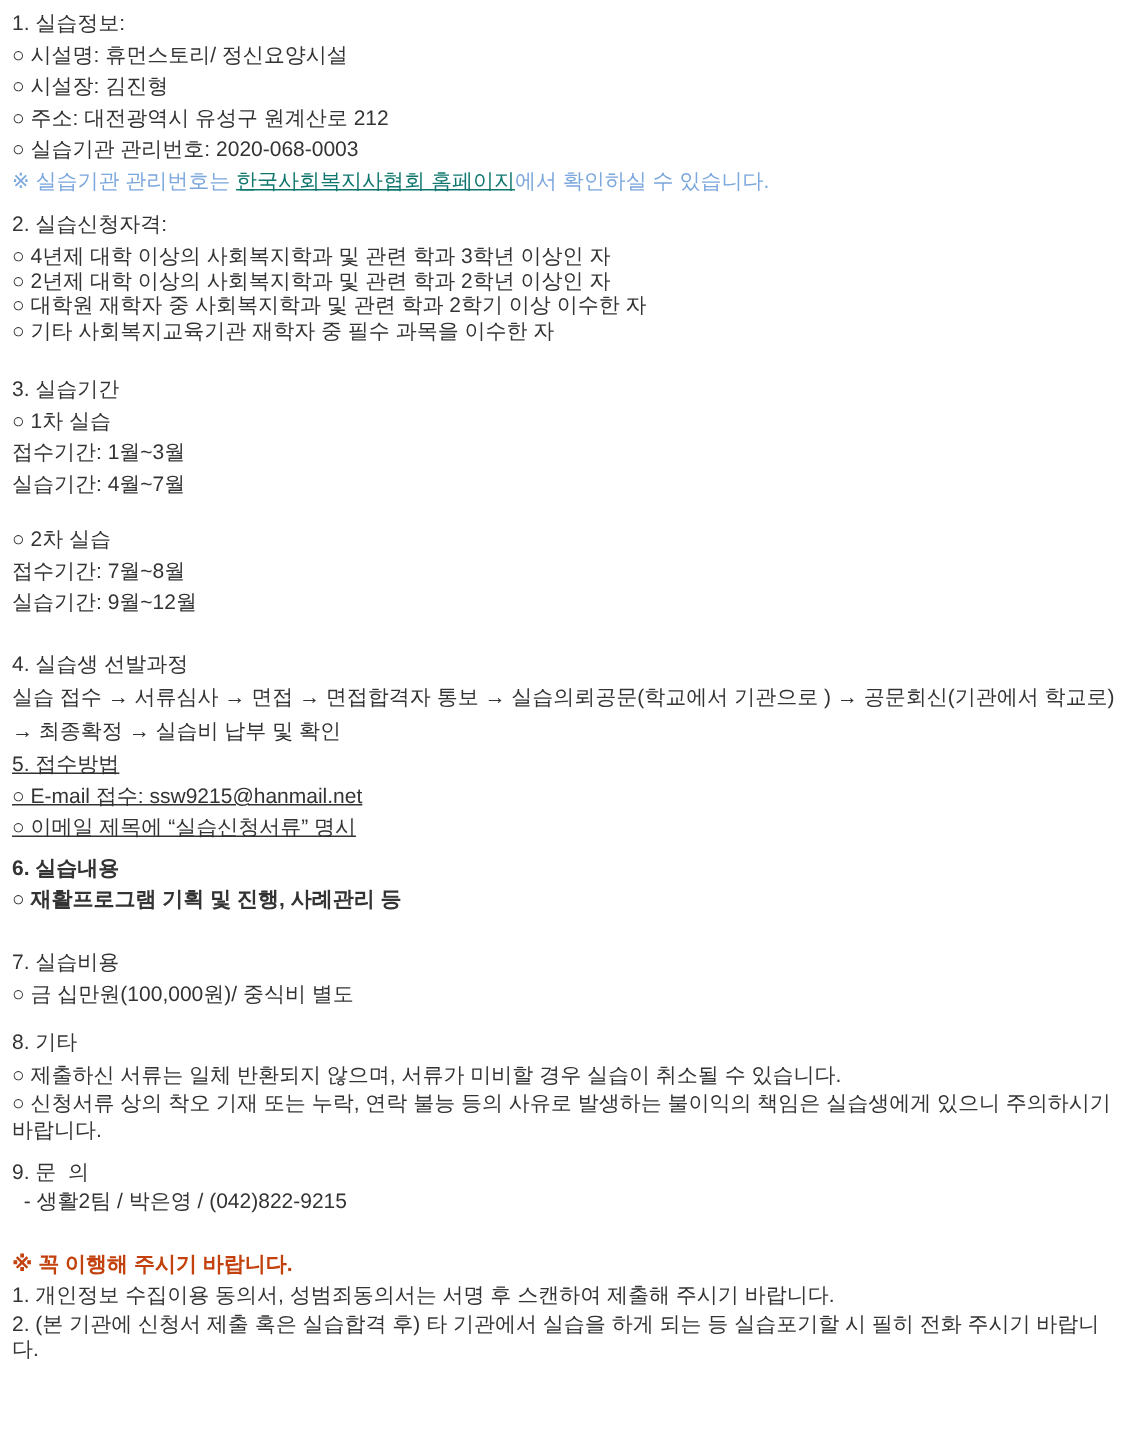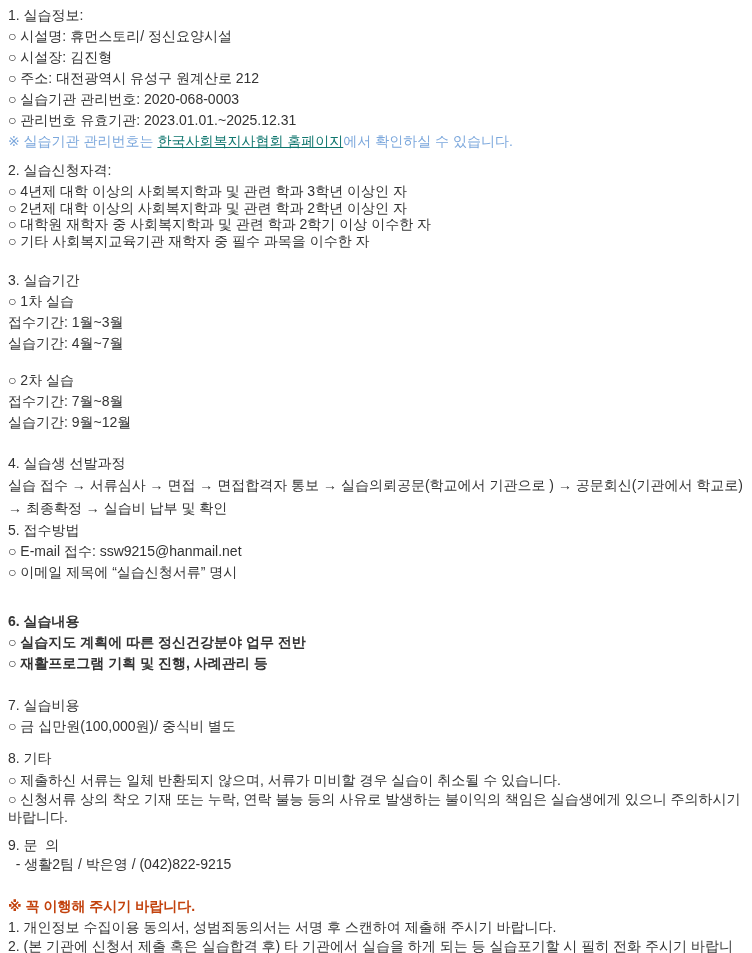--- a/index.html
+++ b/index.html
@@ -26,21 +26,21 @@
 
   .sec-qual     { margin-bottom: 21px; }
   .qual-list    { margin-top: 2px; }
   .qual-list .line { line-height: 16.5px; }
 
   .sec-period   { margin-bottom: 20px; }
   .round-gap    { height: 16px; }
 
   .sec-selection .process { line-height: 23px; }
 
-  .sec-apply    { margin-bottom: 28px; }
+  .sec-apply    { margin-bottom: 6px; text-decoration: underline; }
   .sec-content  { margin-bottom: 21px; font-weight: bold; }
   .sec-cost     { margin-bottom: 11px; }
 
   .sec-etc      { margin-bottom: 9px; }
   .etc-list     { margin-top: 2px; }
   .etc-list .line { line-height: 18.5px; }
 
   .sec-contact  { margin-bottom: 22px; }
   .sec-contact .line { line-height: 19px; }
 
@@ -51,21 +51,20 @@
 <body>
 
 <div class="doc">
 
   <section class="sec-info">
     <p class="line">1. 실습정보:</p>
     <p class="line">○ 시설명: 휴먼스토리/ 정신요양시설</p>
     <p class="line">○ 시설장: 김진형</p>
     <p class="line">○ 주소: 대전광역시 유성구 원계산로 212</p>
     <p class="line">○ 실습기관 관리번호: 2020-068-0003</p>
-    <p class="line">○ 관리번호 유효기관: 2023.01.01.~2025.12.31</p>
     <p class="line note"><span>※ 실습기관 관리번호는 </span><a class="note-link">한국사회복지사협회 홈페이지</a><span>에서 확인하실 수 있습니다.</span></p>
   </section>
 
   <section class="sec-qual">
     <p class="line">2. 실습신청자격:</p>
     <div class="qual-list">
       <p class="line">○ 4년제 대학 이상의 사회복지학과 및 관련 학과 3학년 이상인 자</p>
       <p class="line">○ 2년제 대학 이상의 사회복지학과 및 관련 학과 2학년 이상인 자</p>
       <p class="line">○ 대학원 재학자 중 사회복지학과 및 관련 학과 2학기 이상 이수한 자</p>
       <p class="line">○ 기타 사회복지교육기관 재학자 중 필수 과목을 이수한 자</p>
@@ -89,21 +88,20 @@
   </section>
 
   <section class="sec-apply">
     <p class="line">5. 접수방법</p>
     <p class="line">○ E-mail 접수: ssw9215@hanmail.net</p>
     <p class="line">○ 이메일 제목에 “실습신청서류” 명시</p>
   </section>
 
   <section class="sec-content">
     <p class="line">6. 실습내용</p>
-    <p class="line">○ 실습지도 계획에 따른 정신건강분야 업무 전반</p>
     <p class="line">○ 재활프로그램 기획 및 진행, 사례관리 등</p>
   </section>
 
   <section class="sec-cost">
     <p class="line">7. 실습비용</p>
     <p class="line">○ 금 십만원(100,000원)/ 중식비 별도</p>
   </section>
 
   <section class="sec-etc">
     <p class="line">8. 기타</p>

